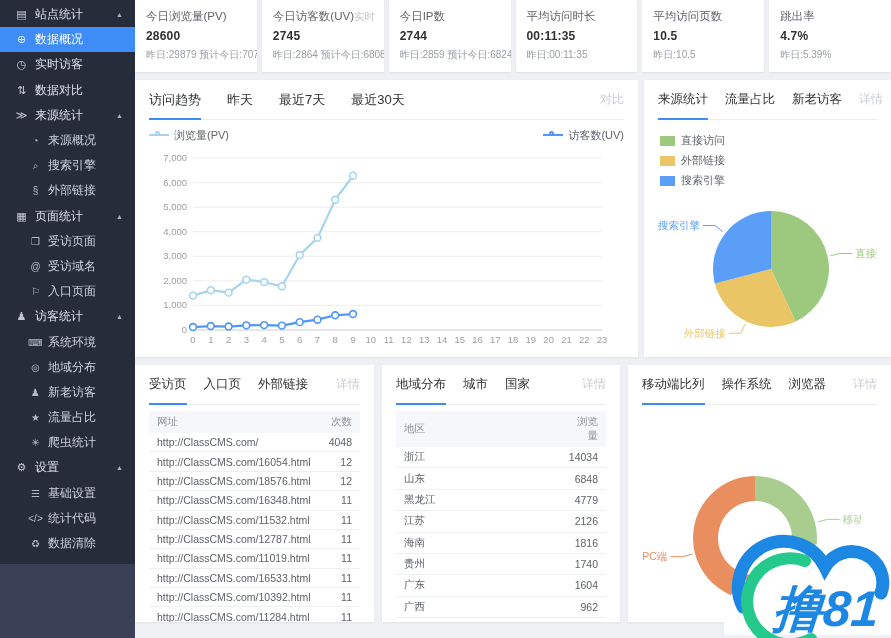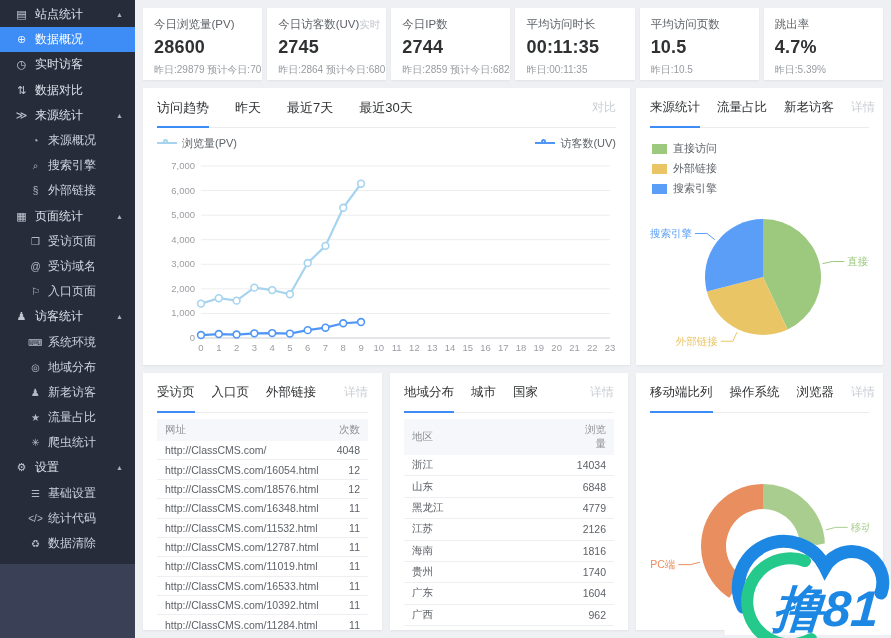--- a/index.html
+++ b/index.html
@@ -14,26 +14,26 @@
   .sidebar .menu { background:#272c3b; padding:2px 0 8px; }
   .srow { display:flex; align-items:center; height:25.2px; font-size:12px; color:#dde1e9; cursor:pointer; }
   .srow.section { padding:0 12px 0 13px; }
   .srow.item { padding-left:13px; }
   .srow.subitem { padding-left:28px; color:#ccd2dd; }
   .srow .icn { width:17px; margin-right:5px; text-align:center; font-size:11px; opacity:.85; font-style:normal; }
   .srow.subitem .icn { width:15px; font-size:10px; }
   .srow .arrow { margin-left:auto; font-size:7px; color:#a9b1c0; }
   .srow.active { background:#3e8df7; color:#fff; }
   
-  .main { position:absolute; left:135px; top:0; right:0; bottom:0; padding:8px; }
+  .main { position:absolute; left:135px; top:0; right:0; bottom:0; }
   .cards { display:grid; grid-template-columns:repeat(6,1fr); gap:5px; height:72px; margin-bottom:8px; }
   .card { background:#fff; padding:9px 11px 7px; box-shadow:0 1px 2px rgba(0,0,0,.06); overflow:hidden; }
   .card .t { font-size:11.5px; color:#5f6368; display:flex; align-items:center; white-space:nowrap; }
   .card .badge { margin-left:auto; color:#c3c7ce; font-size:10.5px; }
-  .card .v { font-size:18px; font-weight:bold; color:#2f3133; margin:5px 0 5px; letter-spacing:.2px; }
+  .card .v { font-size:12px; font-weight:bold; color:#2f3133; margin:5px 0 5px; letter-spacing:.2px; }
   .card .s { font-size:10px; color:#9a9fa3; color:#989ca1; white-space:nowrap; display:flex; align-items:center; }
   .row-mid { display:grid; grid-template-columns:1fr 247px; gap:6px; height:277px; margin-bottom:8px; }
   .row-bot { display:grid; grid-template-columns:239px 238px 1fr; gap:8px; height:257px; }
   .panel { background:#fff; box-shadow:0 1px 2px rgba(0,0,0,.06); padding:0 14px; overflow:hidden; position:relative; }
   .tabs { display:flex; align-items:center; height:40px; border-bottom:1px solid #ececec; }
   .tab { font-size:13px; color:#2f3133; margin-right:26px; height:100%; display:flex; align-items:center; position:relative; cursor:pointer; white-space:nowrap; }
   .tabs.small .tab { font-size:12.5px; margin-right:17px; }
   .tab.active::after { content:''; position:absolute; left:0; right:0; bottom:-1px; height:2px; background:#3e8df7; }
   .tab-action { margin-left:auto; color:#c9cdd4; font-size:12px; cursor:pointer; white-space:nowrap; }
   

